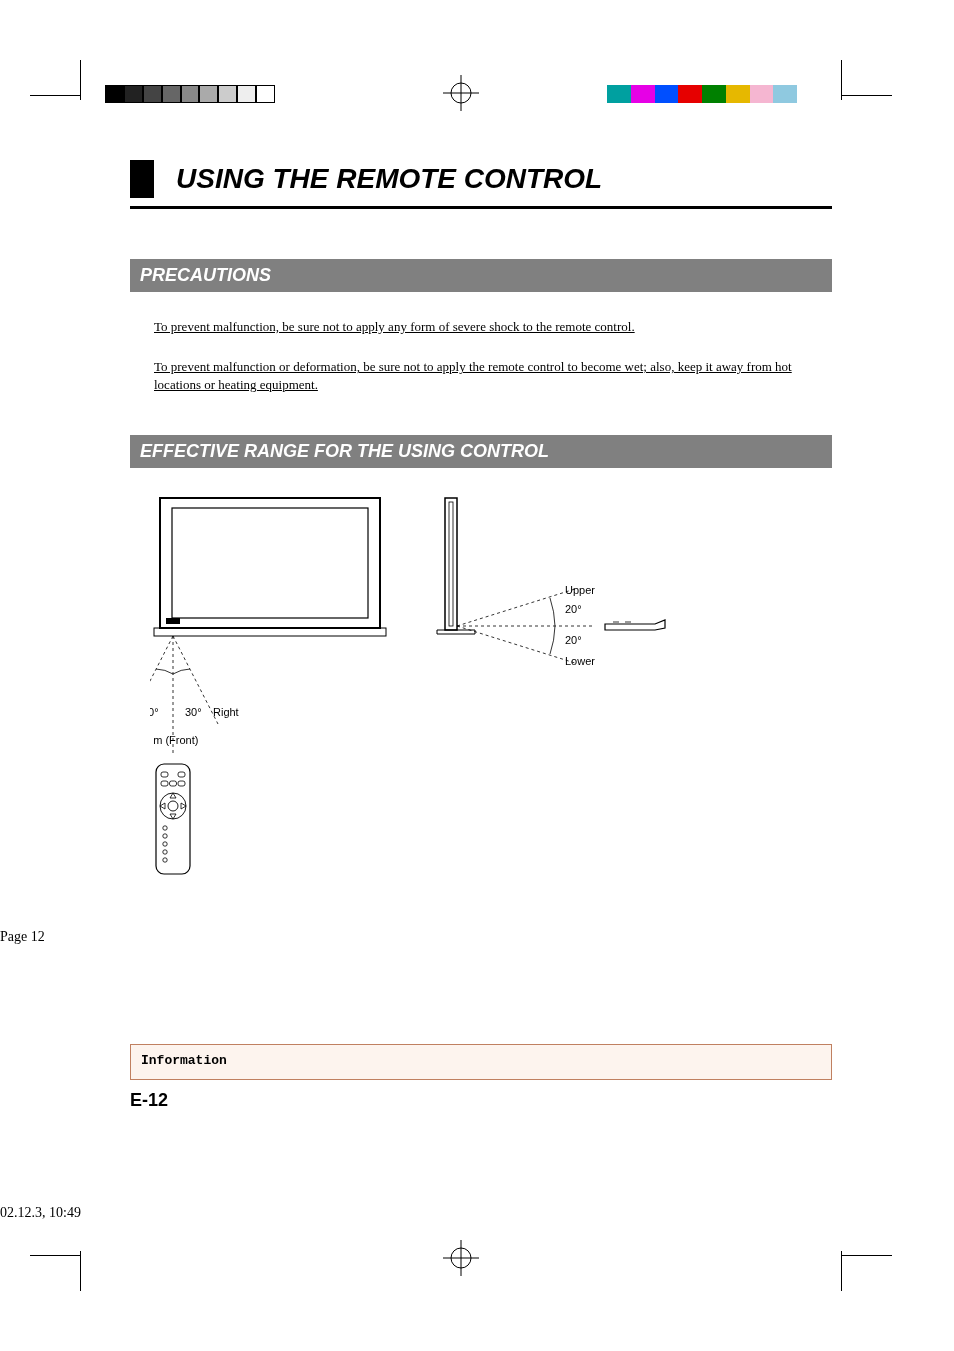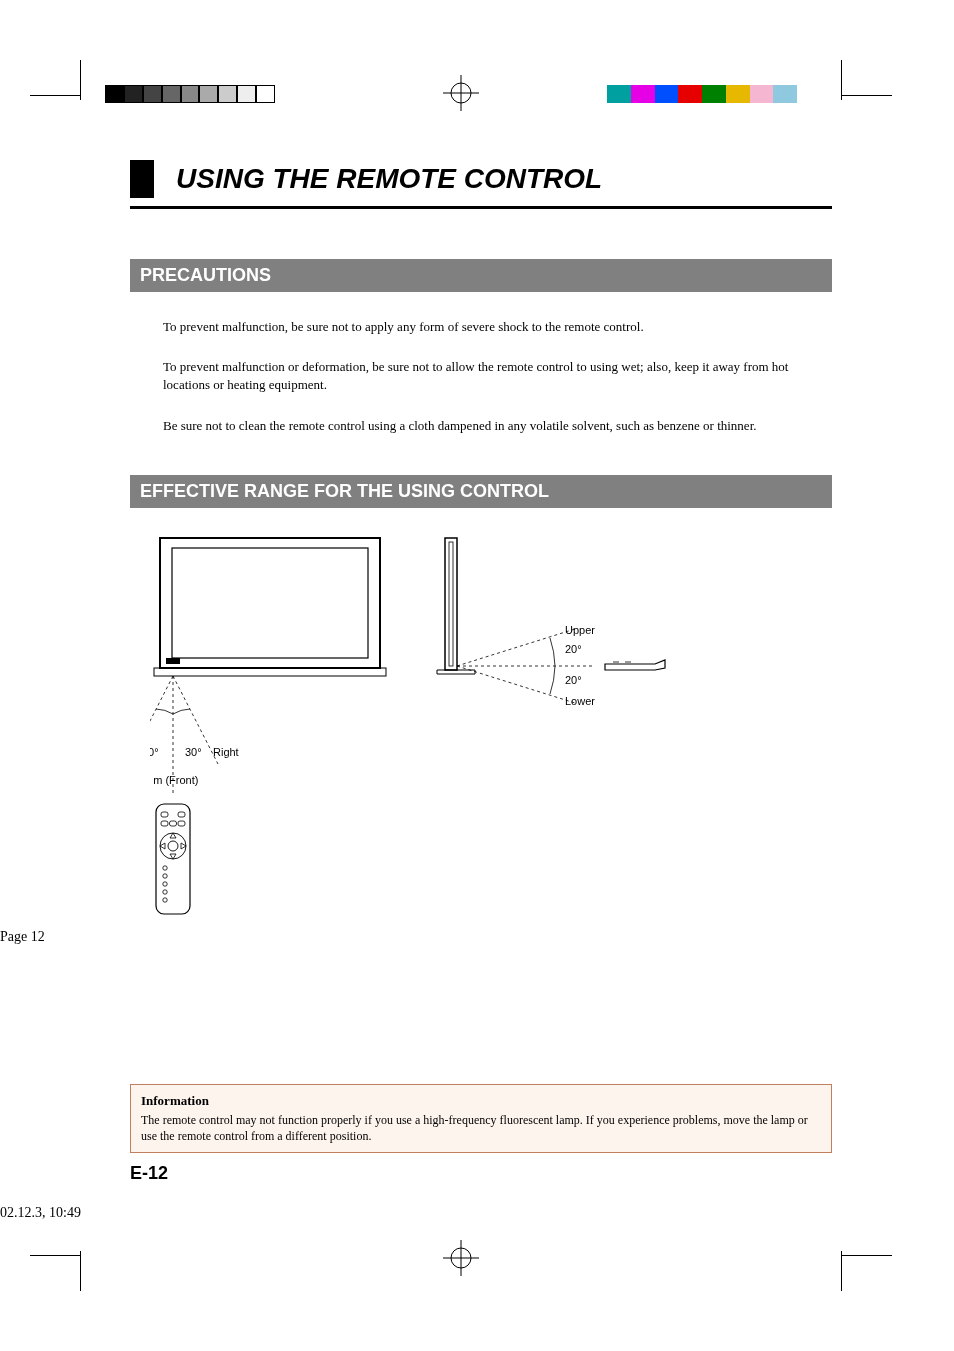--- a/index.html
+++ b/index.html
@@ -73,41 +73,41 @@
   }
   .heading-text {
     font-family: Arial, Helvetica, sans-serif;
     font-weight:bold; font-size:28px; font-style:italic;
   }
 
   
   .section-bar {
     background:#808080; color:#fff;
     font-family: Arial, Helvetica, sans-serif;
-    font-weight:bold; font-size:18px;
+    font-weight:bold; font-style:italic; font-size:18px;
     padding:6px 10px; margin-bottom:26px;
   }
 
   .body-text {
-    font-size:13px; line-height:1.4; margin:0 0 22px 33px;
+    font-size:13px; line-height:1.4; margin:0 0 22px 24px;text-decoration:underline;
   }
   .body-text.tight { margin-bottom:8px; }
 
   .diagrams {
     margin-left:20px; margin-top:10px;
     position:relative; width:560px; height:400px;
   }
 
   
   .info-box {
     border:1px solid #c08060; background:#fdf4ee;
     padding:8px 10px; margin-top:150px;
     font-size:12px;
   }
-  .info-title { font-family: Liberation Serif, serif; font-weight:bold; margin-bottom:3px; font-size:13px; }
+  .info-title { font-family: Liberation Mono, monospace; font-weight:bold; margin-bottom:3px; font-size:13px; }
   .info-body { line-height:1.35; }
 
   .page-num {
     font-family: Arial, Helvetica, sans-serif; font-weight:bold; font-size:18px;
     margin-top:10px;
   }
 
   .footer-meta {
     position:absolute; bottom:130px; left:0; right:0;
     display:flex; justify-content:center; gap:260px;
@@ -169,22 +169,21 @@
   <div class="content">
 
     <div class="heading-row">
       <div class="heading-block"></div>
       <div class="heading-text">USING THE REMOTE CONTROL</div>
     </div>
 
     <div class="section-bar">PRECAUTIONS</div>
 
     <p class="body-text">To prevent malfunction, be sure not to apply any form of severe shock to the remote control.</p>
-    <p class="body-text">To prevent malfunction or deformation, be sure not to allow the remote control to using wet; also, keep it away from hot locations or heating equipment.</p>
-    <p class="body-text">Be sure not to clean the remote control using a cloth dampened in any volatile solvent, such as benzene or thinner.</p>
+    <p class="body-text">To prevent malfunction or deformation, be sure not to apply the remote control to become wet; also, keep it away from hot locations or heating equipment.</p>
 
     <div style="height:18px"></div>
 
     <div class="section-bar">EFFECTIVE RANGE FOR THE USING CONTROL</div>
 
 
     <div class="diagrams">
       <svg viewBox="0 0 560 400" width="560" height="400">
 
         <rect x="10" y="4" width="220" height="130" fill="none" stroke="#000" stroke-width="2"></rect>
@@ -253,21 +252,20 @@
             <path d="M0 8 L50 8 L60 4 L60 12 L50 14 L0 14 Z" fill="none" stroke="#000" stroke-width="1.2"></path>
             <path d="M8 6 L14 6" stroke="#000" stroke-width="0.8"></path>
             <path d="M20 6 L26 6" stroke="#000" stroke-width="0.8"></path>
           </g>
         </g>
       </svg>
     </div>
 
     <div class="info-box">
       <div class="info-title">Information</div>
-      <div class="info-body">The remote control may not function properly if you use a high-frequency fluorescent lamp.  If you experience problems, move the lamp or use the remote control from a different position.</div>
     </div>
 
     <div class="page-num">E-12</div>
 
   </div>
 
   <div class="footer-meta">
     <span>Page 12</span>
     <span>02.12.3, 10:49</span>
   </div>

